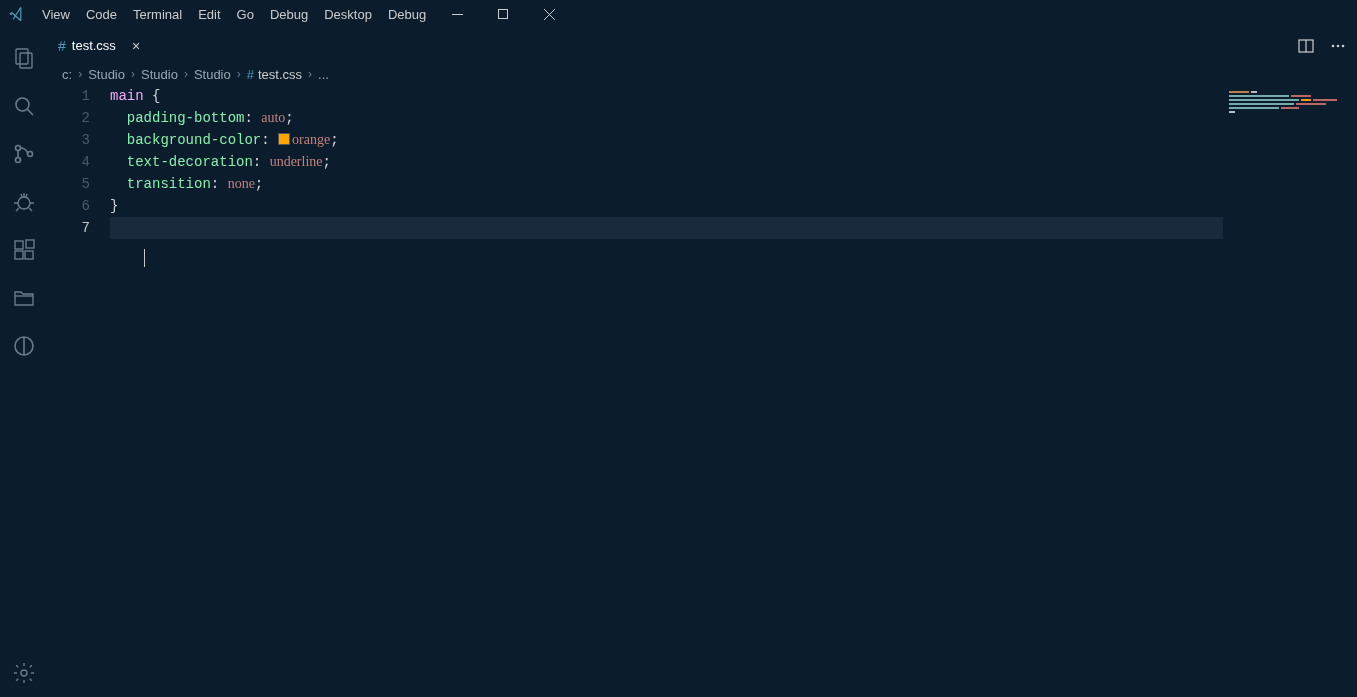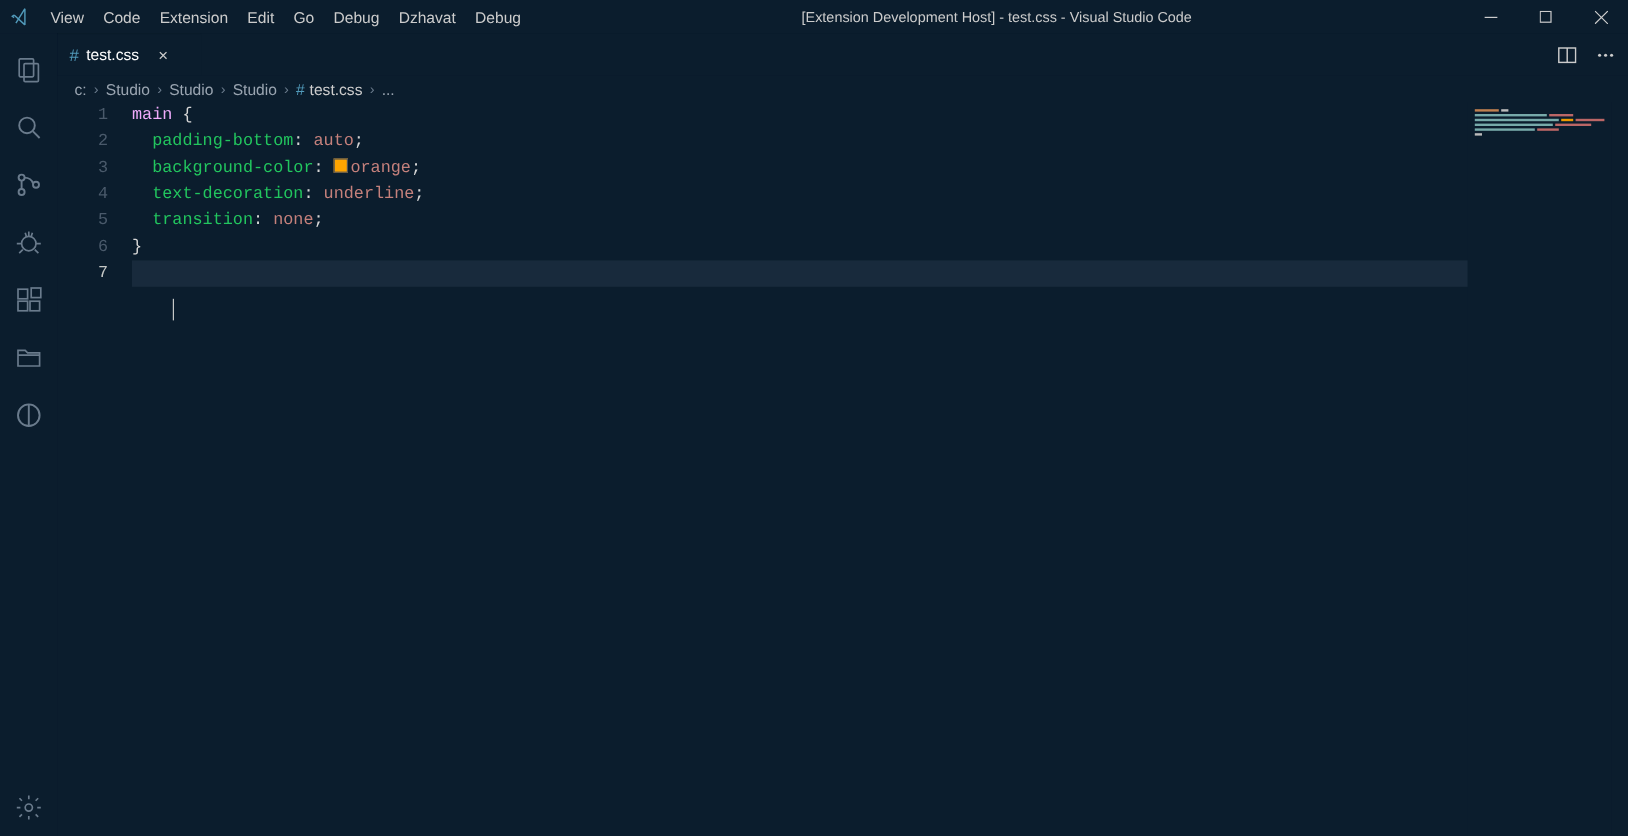--- a/index.html
+++ b/index.html
@@ -187,23 +187,23 @@
   .highlight-line {
     position: absolute;
     left: 0; right: 0;
     height: 22px;
     background: rgba(40,60,80,0.45);
     pointer-events: none;
   }
 
   .tok-selector { color: #f0abfc; }
   .tok-brace { color: #d6d6d6; }
-  .tok-prop { color: #22c55e; }
+  .tok-prop { color: #86efac; }
   .tok-colon { color: #d6d6d6; }
-  .tok-val { color: #c5817c; }
+  .tok-val { color: #c5817c; font-family: Liberation Serif, serif; }
   .tok-semi { color: #d6d6d6; }
   .color-swatch {
     display: inline-block;
     width: 12px; height: 12px;
     border: 1px solid #555;
     margin-right: 2px;
     vertical-align: -1px;
   }
 
   .cursor {
@@ -240,28 +240,27 @@
 
 <div class="title-bar">
   <div class="app-icon">
     <svg width="18" height="18" viewBox="0 0 24 24" fill="none" stroke="currentColor" stroke-width="1.6">
       <path d="M17 3 L7 19 M17 3 L17 21 M17 21 L5 10 M5 10 L3 11.5 L5 13"></path>
     </svg>
   </div>
   <div class="menu" id="menu-bar">
       <div class="menu-item">View</div>
       <div class="menu-item">Code</div>
-      <div class="menu-item">Extension</div>
+      <div class="menu-item">Terminal</div>
       <div class="menu-item">Edit</div>
       <div class="menu-item">Go</div>
       <div class="menu-item">Debug</div>
-      <div class="menu-item">Dzhavat</div>
+      <div class="menu-item">Desktop</div>
       <div class="menu-item">Debug</div>
     </div>
-  <div class="title-text">[Extension Development Host] - test.css - Visual Studio Code</div>
   <div class="window-controls">
     <div class="wc-btn">
       <svg width="11" height="11" viewBox="0 0 11 11">
           <rect x="0" y="5" width="11" height="1" fill="currentColor"></rect>
         </svg>
     </div>
     <div class="wc-btn">
       <svg width="11" height="11" viewBox="0 0 11 11">
           <rect x="0.5" y="0.5" width="9" height="9" fill="none" stroke="currentColor"></rect>
         </svg>

